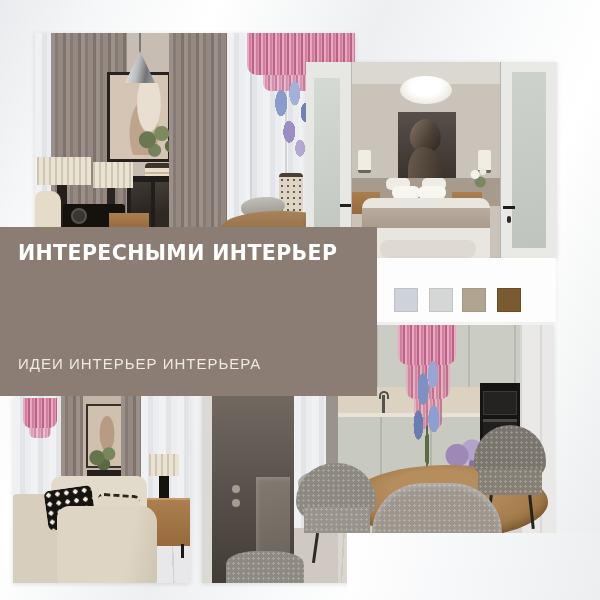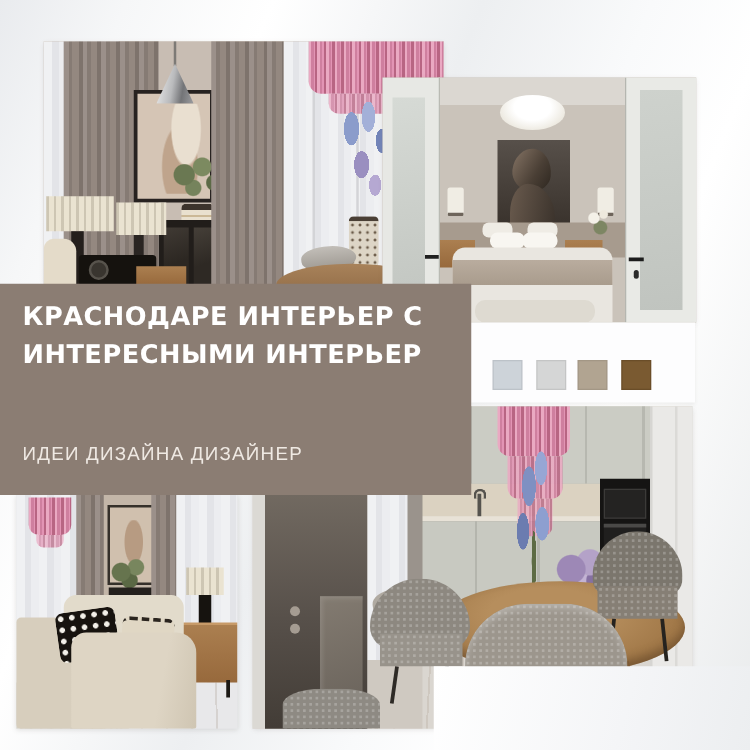--- a/index.html
+++ b/index.html
@@ -173,21 +173,20 @@
 
   <div class="ph" style="left: 375px; top: 258px; width: 181px; height: 64px; box-shadow: rgba(100, 95, 90, 0.1) 0px 1px 3px; background-color: rgb(253, 253, 254);">
     <div class="swatch" style="left: 19px; background-color: rgb(205, 211, 217);"></div>
     <div class="swatch" style="left: 54px; background-color: rgb(213, 214, 214);"></div>
     <div class="swatch" style="left: 87px; background-color: rgb(177, 164, 145);"></div>
     <div class="swatch" style="left: 122px; border: 1px solid rgba(60, 40, 15, 0.25); background-color: rgb(122, 90, 49);"></div>
   </div>
 
   <div class="el" style="left: 0px; top: 227px; width: 377px; height: 169px; background-color: rgb(139, 125, 115);">
     <div class="title">
-      <span>КРАСНОДАРЕ ИНТЕРЬЕР С</span>
       <span>ИНТЕРЕСНЫМИ ИНТЕРЬЕР</span>
     </div>
-    <div class="subtitle" style="color: rgb(239, 233, 227);">ИДЕИ ДИЗАЙНА ДИЗАЙНЕР</div>
+    <div class="subtitle" style="color: rgb(239, 233, 227);">ИДЕИ ИНТЕРЬЕР ИНТЕРЬЕРА</div>
   </div>
 
   <div class="el" style="left:347px;top:533px;width:253px;height:67px;background:linear-gradient(105deg,#ffffff 0%,#f4f5f7 60%,#eceef0 100%);"></div>
 
 </div>
 
 </body></html>

